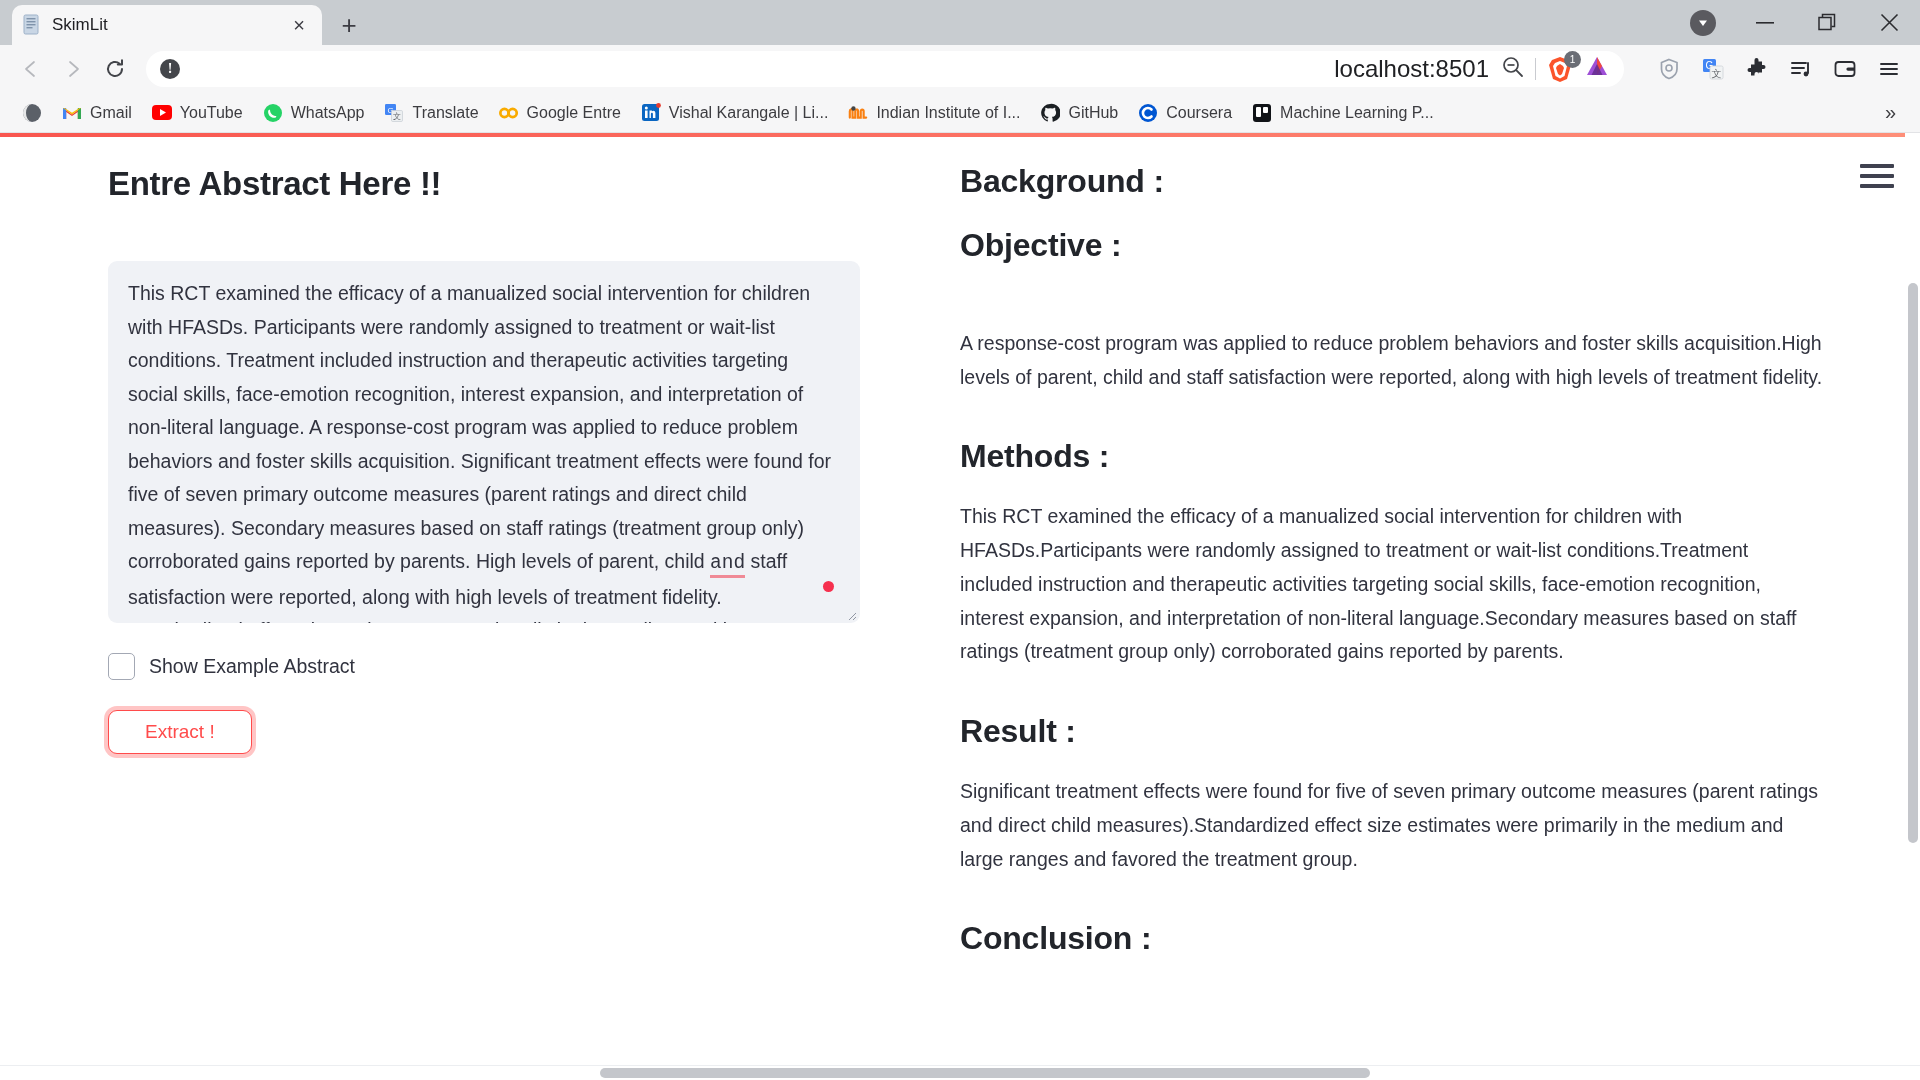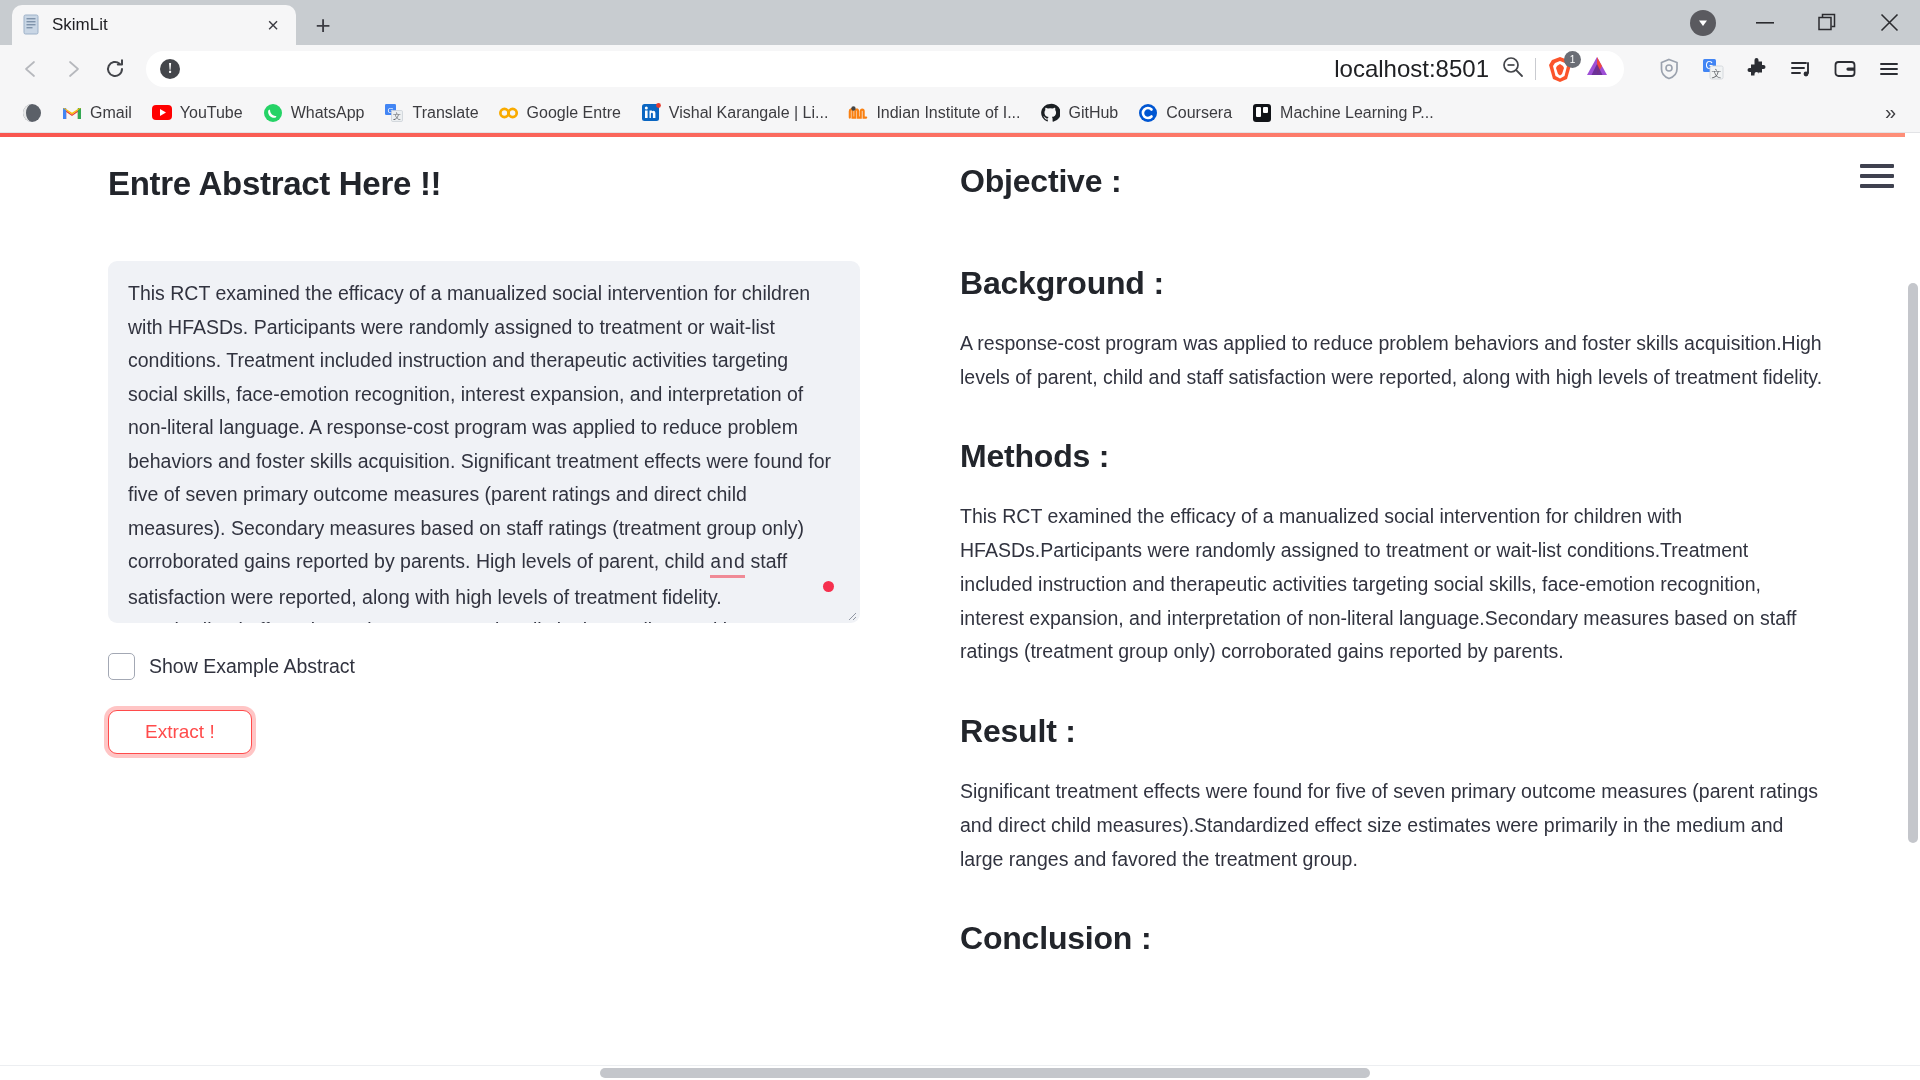--- a/index.html
+++ b/index.html
@@ -13,21 +13,21 @@
   
   .titlebar {
     height: 45px;
     background: #c8ccd0;
     display: flex;
     align-items: flex-end;
     position: relative;
   }
   .tab {
     margin-left: 12px;
-    width: 284px;
+    width: 310px;
     height: 40px;
     background: #f6f6f7;
     border-radius: 10px 10px 0 0;
     display: flex;
     align-items: center;
     padding: 0 10px;
     gap: 10px;
   }
   .tab-favicon {
     width: 20px; height: 22px;
@@ -600,23 +600,23 @@
 
       <div class="check-row">
         <span class="cbox"></span>
         <span class="check-label">Show Example Abstract</span>
       </div>
 
       <div class="extract-btn">Extract !</div>
     </div>
 
     <div class="col-right">
+      <div class="r-h1 r-h-gap">Background :</div>
+
       <div class="r-h1 r-h-objective">Objective :</div>
-
-      <div class="r-h1 r-h-gap">Background :</div>
       <div class="r-p tight">A response-cost program was applied to reduce problem behaviors and foster skills acquisition.High levels of parent, child and staff satisfaction were reported, along with high levels of treatment fidelity.</div>
 
       <div class="r-h1 r-h-gap">Methods :</div>
       <div class="r-p tight">This RCT examined the efficacy of a manualized social intervention for children with HFASDs.Participants were randomly assigned to treatment or wait-list conditions.Treatment included instruction and therapeutic activities targeting social skills, face-emotion recognition, interest expansion, and interpretation of non-literal language.Secondary measures based on staff ratings (treatment group only) corroborated gains reported by parents.</div>
 
       <div class="r-h1 r-h-gap">Result :</div>
       <div class="r-p tight">Significant treatment effects were found for five of seven primary outcome measures (parent ratings and direct child measures).Standardized effect size estimates were primarily in the medium and large ranges and favored the treatment group.</div>
 
       <div class="r-h1">Conclusion :</div>
     </div>

